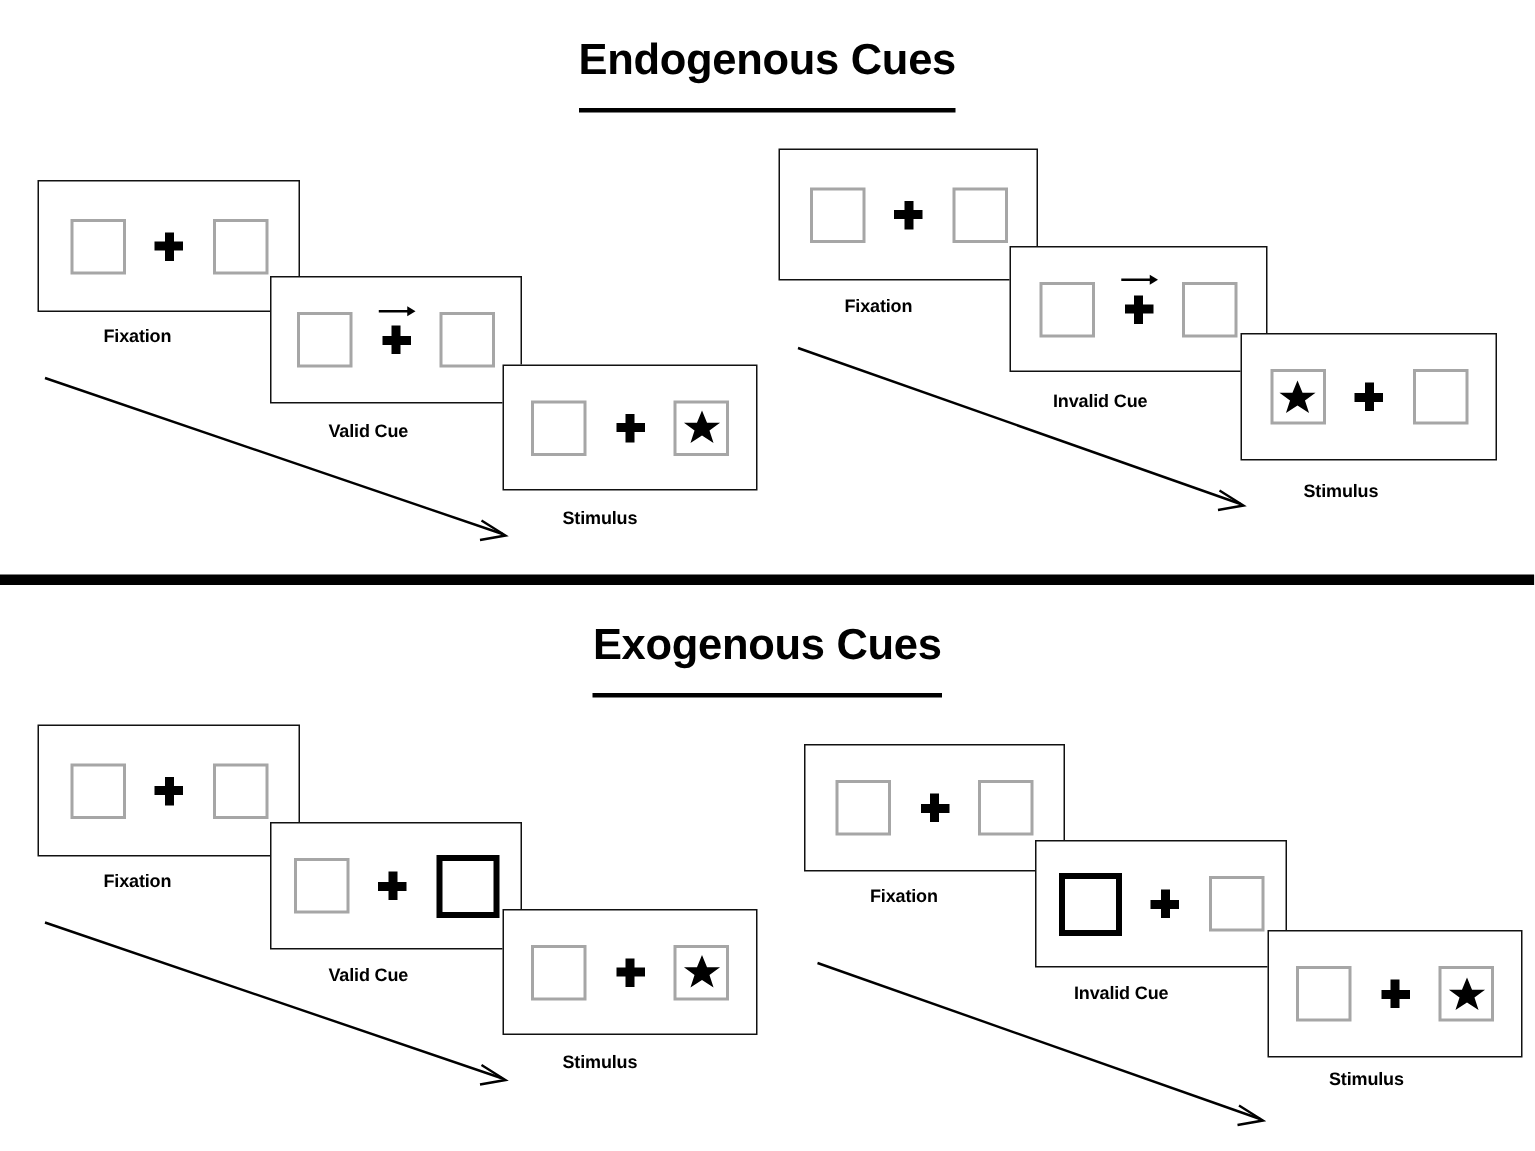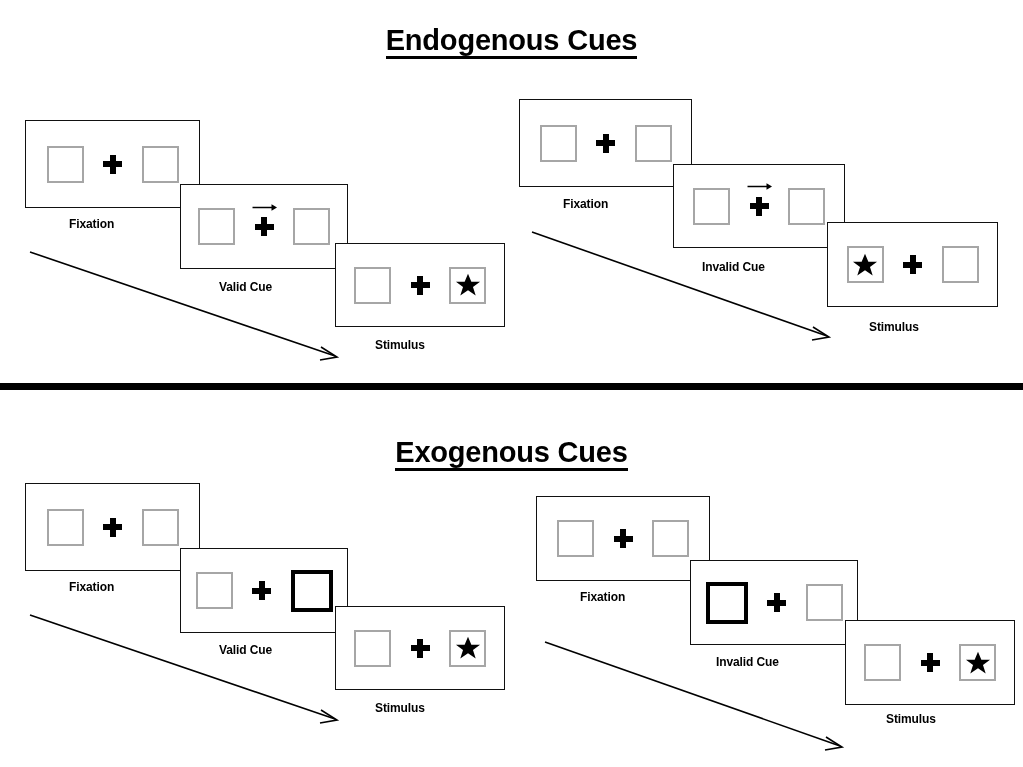--- a/index.html
+++ b/index.html
@@ -26,21 +26,21 @@
     left: 0;
     width: 1023px;
     text-align: center;
     font-size: 29px;
     font-weight: bold;
     letter-spacing: -0.2px;
     color: #000000;
   }
   .section-title span {
     border-bottom: 3px solid #000000;
-    padding-bottom: 1px;
+    padding-bottom: 17px;
     display: inline-block;
     line-height: 1.05;
   }
 
   
   .divider {
     position: absolute;
     left: 0;
     width: 1023px;
     height: 7px;
@@ -240,21 +240,21 @@
   </div>
   <div class="stage-label" style="left:869px; top:320px;">Stimulus</div>
 
   <svg class="time-arrow" style="left:530px; top:228px; width:310px; height:118px;" viewBox="0 0 310 118">
     <line x1="2" y1="4" x2="297" y2="108" stroke="#000" stroke-width="1.6"></line>
     <path d="M283 99 L299 109 L282 112" fill="none" stroke="#000" stroke-width="1.6"></path>
   </svg>
 
   <div class="divider" style="top:383px;"></div>
 
-  <div class="section-title" style="top:436px;text-decoration:underline;">
+  <div class="section-title" style="top:414px;text-decoration:underline;">
     <span>Exogenous Cues</span>
   </div>
 
   <div class="frame" style="left:25px; top:483px; width:175px; height:88px;">
     <div class="frame-inner">
       <div class="box"></div>
       <div class="center-slot">
         <div class="plus"></div>
       </div>
       <div class="box"></div>

